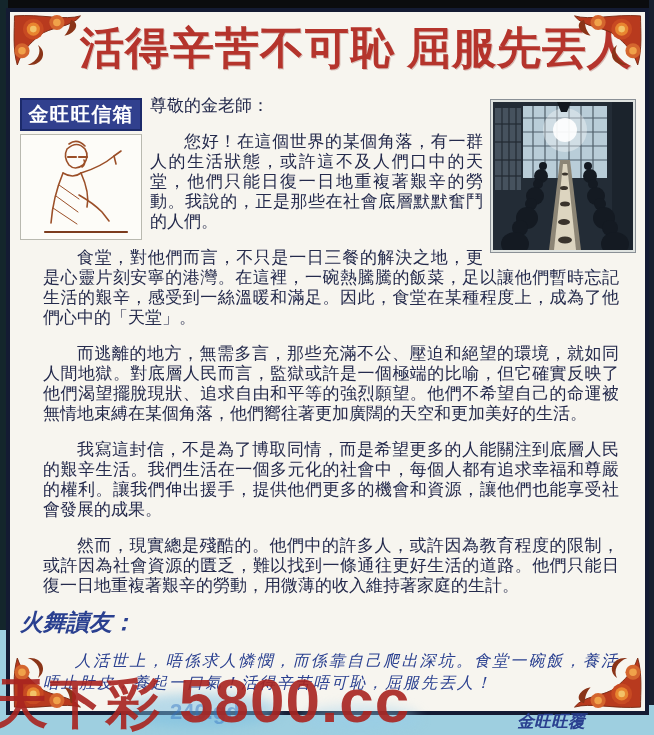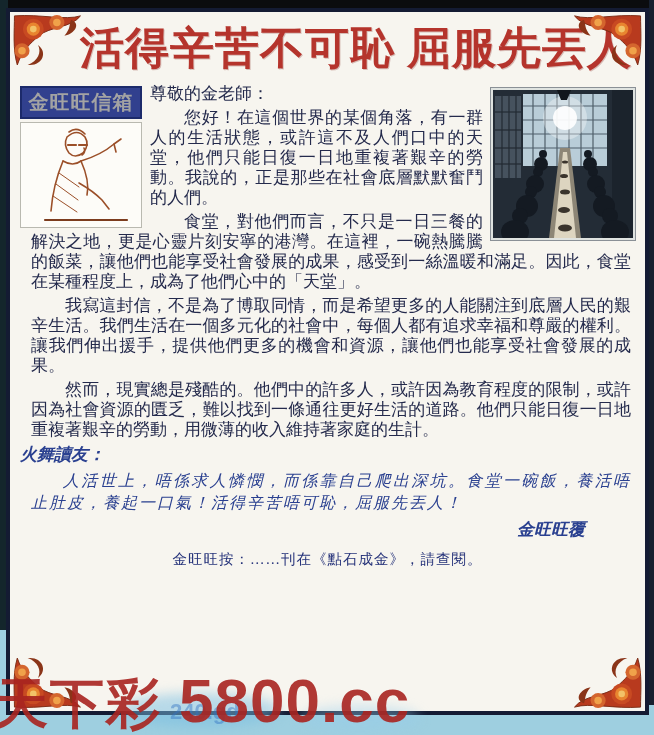--- a/index.html
+++ b/index.html
@@ -16,32 +16,32 @@
   .orn.tr{top:2px;right:2px;transform:scaleX(-1);}
   .orn.bl{bottom:2px;left:2px;transform:scaleY(-1);}
   .orn.br{bottom:2px;right:2px;transform:scale(-1,-1);}
   
   .title{margin:6px 70px 2px 70px;height:62px;line-height:62px;text-align:center;
          font-size:44px;font-weight:bold;color:#b5342c;letter-spacing:1px;white-space:nowrap;
          text-shadow:1px 1px 0 rgba(120,20,10,.25);}
   
   .content{position:relative;margin:0 10px;color:#242a4c;}
   .leftcol{float:left;width:122px;margin:2px 8px 4px 0;}
-  .logo{background:#31408e;border:2px solid #1c2a6a;color:#a3a3a3;font-weight:bold;
+  .logo{background:#31408e;border:2px solid #1c2a6a;color:#ffffff;font-weight:bold;
         font-size:20px;text-align:center;letter-spacing:1px;padding:1px 0;
         font-family:"Liberation Sans","DejaVu Sans",sans-serif;}
   .illus{margin-top:3px;border:1px solid #b9b9b0;background:#fdfcf8;height:104px;}
   .illus svg{width:100%;height:100%;display:block;}
   .photo{float:right;width:140px;height:148px;margin:4px 0 4px 8px;border:2px solid #dfe3e0;
          box-shadow:0 0 0 1px #8a9096;}
   .photo svg{width:100%;height:100%;display:block;}
-  .content p{margin:4px;font-size:17px;line-height:20px;text-align:justify;text-indent:2em;padding-left:7px;}
+  .content p{margin:16px;font-size:17px;line-height:20px;text-align:justify;text-indent:2em;padding-left:7px;}
   p.salutation{text-indent:0;}
   .sig{clear:right;text-align:right;font-size:17px;line-height:22px;padding-right:10px;color:#242a4c;}
-  .reply-head{font-size:17px;line-height:22px;margin-top:0;color:#2a4090;font-style:italic;font-weight:bold;}
+  .reply-head{font-size:23px;line-height:22px;margin-top:0;color:#2a4090;font-style:italic;font-weight:bold;}
   p.reply{font-size:16px;line-height:22px;letter-spacing:2px;color:#2a4090;font-style:italic;}
   .reply-sig{text-align:right;padding-right:50px;font-size:17px;line-height:24px;color:#2a4090;font-style:italic;font-weight:bold;}
   .note{margin-top:8px;text-align:center;font-size:14.5px;color:#26337a;letter-spacing:1px;}
   
   .wm-faint{position:absolute;left:170px;bottom:10px;z-index:8;font-size:22px;font-weight:bold;
             color:rgba(50,115,195,.45);font-family:"Liberation Sans","DejaVu Sans",sans-serif;}
   .wm{position:absolute;left:-6px;bottom:-6px;z-index:9;white-space:nowrap;color:#a92420;
       font-family:"Liberation Sans","DejaVu Sans",sans-serif;font-weight:900;opacity:.9;}
   .wm .cn{font-size:54px;letter-spacing:2px;}
   .wm .url{font-size:62px;letter-spacing:1px;}
@@ -199,21 +199,22 @@
             <circle cx="107" cy="102" r="6"></circle>
               <ellipse cx="111" cy="116" rx="11" ry="11"></ellipse>
             <circle cx="117" cy="126" r="8"></circle>
               <ellipse cx="122" cy="142" rx="14" ry="12"></ellipse>
           </g>
         </svg>
       </div>
 
       <p class="salutation">尊敬的金老師：</p>
       <p>您好！在這個世界的某個角落，有一群人的生活狀態，或許這不及人們口中的天堂，他們只能日復一日地重複著艱辛的勞動。我說的，正是那些在社會底層默默奮鬥的人們。</p>
-      <p>食堂，對他們而言，不只是一日三餐的解決之地，更是心靈片刻安寧的港灣。在這裡，一碗熱騰騰的飯菜，讓他們也能享受社會發展的成果，感受到一絲溫暖和滿足。因此，食堂在某種程度上，成為了他們心中的「天堂」。</p>
+      <p>食堂，對他們而言，不只是一日三餐的解決之地，更是心靈片刻安寧的港灣。在這裡，一碗熱騰騰的飯菜，足以讓他們暫時忘記生活的艱辛，感受到一絲溫暖和滿足。因此，食堂在某種程度上，成為了他們心中的「天堂」。</p>
+      <p>而逃離的地方，無需多言，那些充滿不公、壓迫和絕望的環境，就如同人間地獄。對底層人民而言，監獄或許是一個極端的比喻，但它確實反映了他們渴望擺脫現狀、追求自由和平等的強烈願望。他們不希望自己的命運被無情地束縛在某個角落，他們嚮往著更加廣闊的天空和更加美好的生活。</p>
       <p>我寫這封信，不是為了博取同情，而是希望更多的人能關注到底層人民的艱辛生活。我們生活在一個多元化的社會中，每個人都有追求幸福和尊嚴的權利。讓我們伸出援手，提供他們更多的機會和資源，讓他們也能享受社會發展的成果。</p>
       <p>然而，現實總是殘酷的。他們中的許多人，或許因為教育程度的限制，或許因為社會資源的匱乏，難以找到一條通往更好生活的道路。他們只能日復一日地重複著艱辛的勞動，用微薄的收入維持著家庭的生計。</p>
 
       <div class="reply-head">火舞讀友：</div>
       <p class="reply">人活世上，唔係求人憐憫，而係靠自己爬出深坑。食堂一碗飯，養活唔止肚皮，養起一口氣！活得辛苦唔可恥，屈服先丟人！</p>
       <div class="reply-sig">金旺旺覆</div>
 
       <div class="note">金旺旺按：……刊在《點石成金》，請查閱。</div>
     </div>
   </div>

